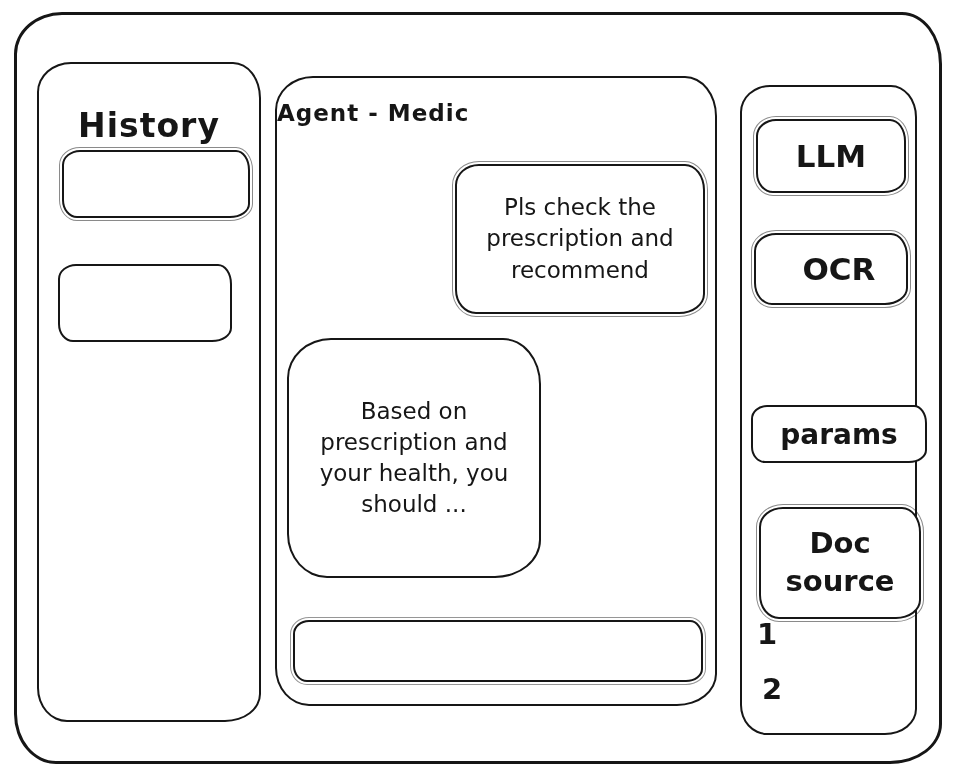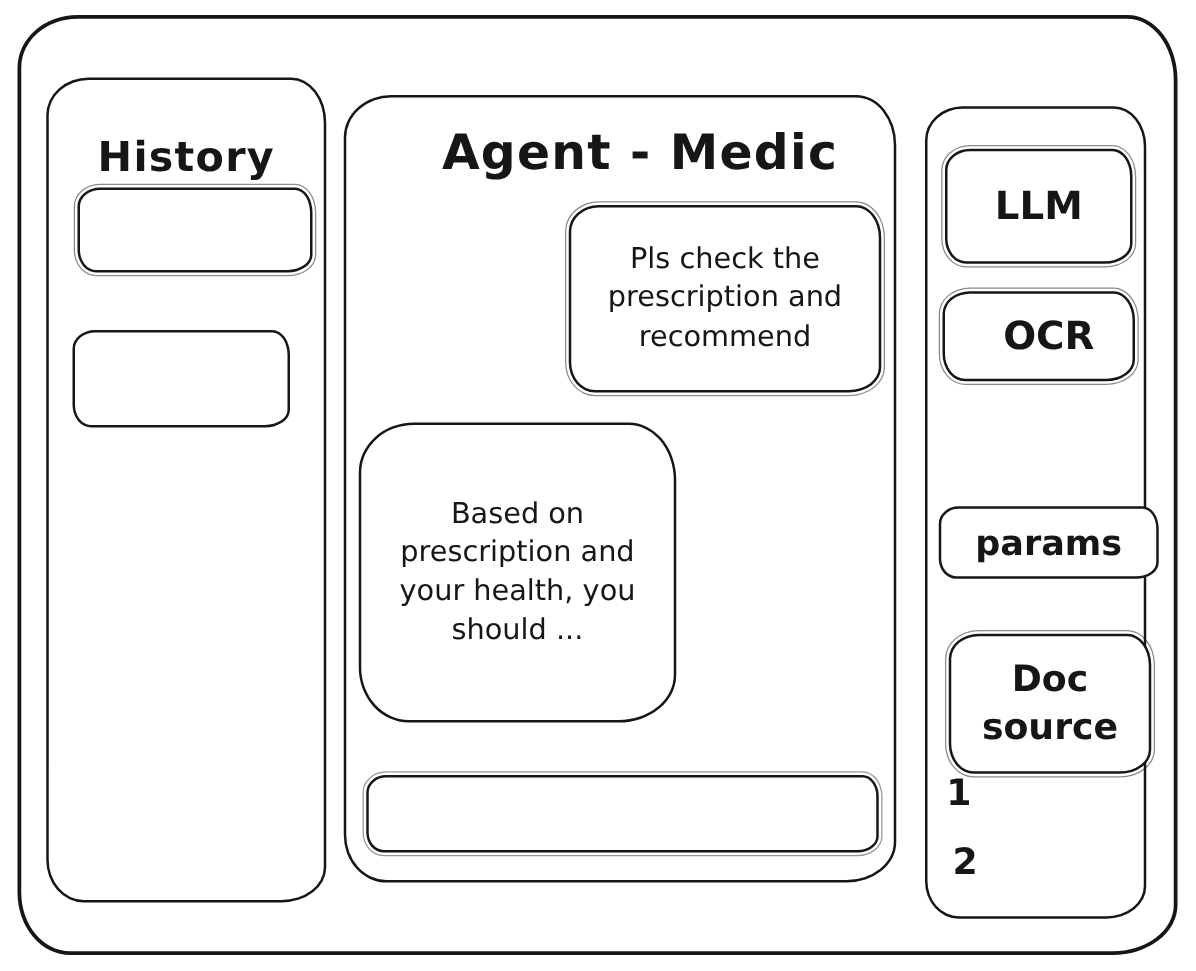--- a/index.html
+++ b/index.html
@@ -56,25 +56,23 @@
 
   
   .chat{
     position:absolute;
     left:275px; top:76px;
     width:442px; height:630px;
     border-radius:38px 32px 40px 34px / 34px 40px 32px 38px;
   }
   .chat-title{
     margin-top:22px;
-    text-align:center;
-    font-size:39px;
+    font-size:23px;
     font-weight:700;
     letter-spacing:1px;
-    padding-left:32px;
   }
   .bubble{
     position:absolute;
     display:flex;
     align-items:center;
     justify-content:center;
     text-align:center;
     font-size:23px;
     font-weight:500;
     line-height:1.35;
@@ -114,21 +112,21 @@
   .tool{
     position:absolute;
     display:flex;
     align-items:center;
     justify-content:center;
     text-align:center;
     font-weight:700;
     cursor:default;
   }
   .tool.t-llm{
-    left:14px; top:32px; width:150px; height:92px;
+    left:14px; top:32px; width:150px; height:74px;
     font-size:31px;
     border-radius:20px 16px 22px 17px / 17px 22px 16px 20px;
   }
   .tool.t-ocr{
     left:12px; top:146px; width:154px; height:72px;
     font-size:31px;
     border-radius:22px 17px 23px 18px / 18px 23px 17px 22px;
     padding-left:16px;
   }
   .tool.t-params{

